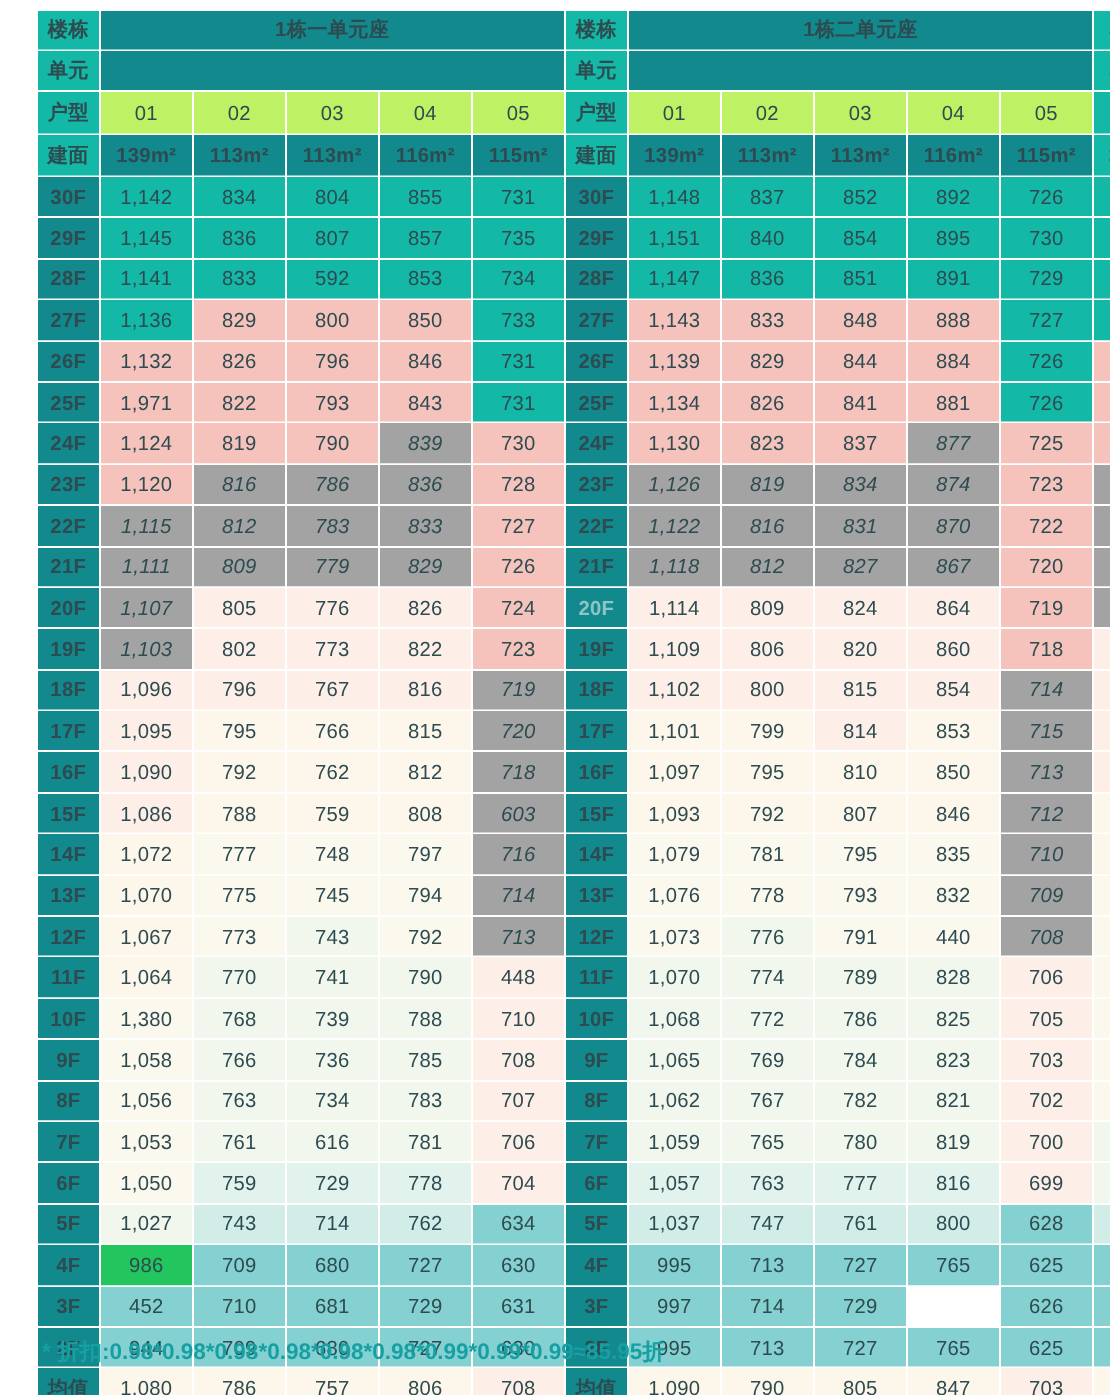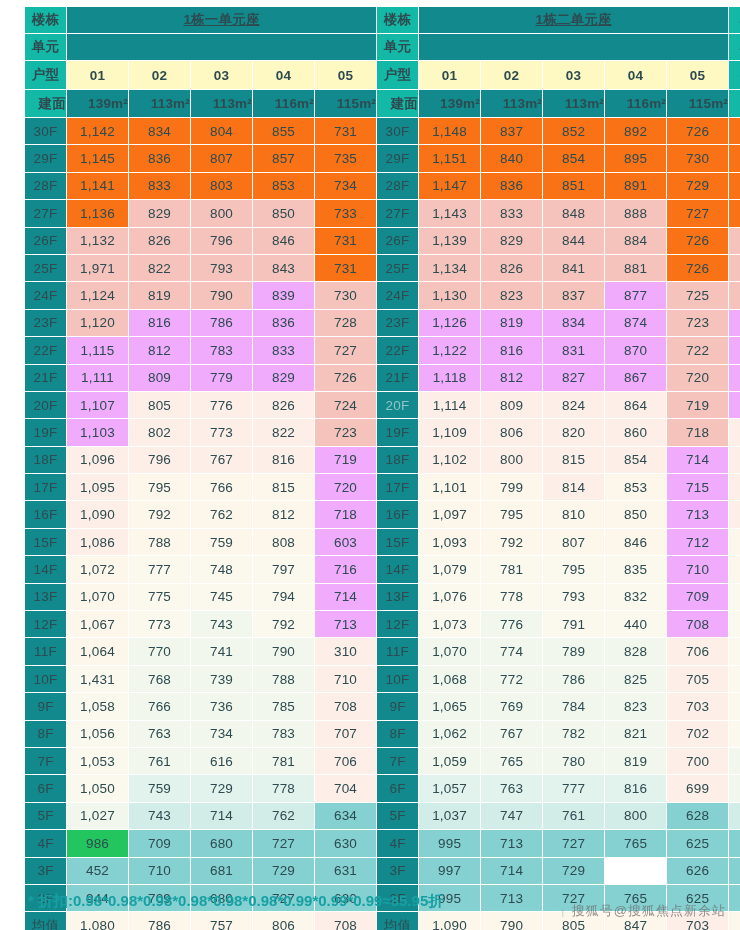--- a/index.html
+++ b/index.html
@@ -30,60 +30,59 @@
     white-space:nowrap;
     overflow:hidden;
     letter-spacing:0.2px;
   }
   .hd-title{
     background:#128a8d;
     color:#ffffff;
     font-weight:bold;
     font-size:17px;
     letter-spacing:1px;
-    text-decoration:underline;
   }
   .hd-sm{
     background:#14b8a6;
     color:#ffffff;
     font-weight:bold;
     font-size:13.5px;
   }
   .hd-num{
-    background:#fef9c3;
+    background:#bef264;
     color:#ffffff;
-    font-weight:bold;
+    font-weight:normal;
     font-size:16px;
     letter-spacing:1px;
   }
   .hd-area{
     background:#128a8d;
     color:#ffffff;
     font-weight:bold;
     font-size:12.5px;
   }
   .rowlbl{
     background:#128a8d;
     color:#ffffff;
-    font-weight:normal;
+    font-weight:bold;
     font-size:13px;
   }
   .rowlbl.dim{color:#8fc4c6;}
 
   
   tr.hrow1 td{height:26px;}
   tr.hrow2 td{height:26px;}
   tr.hrow3 td{height:28px;}
-  tr.hrow4 td{height:27px;text-align:right;}
+  tr.hrow4 td{height:27px;}
   tr.drow td{height:26.4px;}
 
   
-  .c-p3{background:#f97316;}   
+  .c-p3{background:#14b8a6;}   
   .c-p2{background:#f5c3bc;}
-  .c-p1{background:#f0abfc;}
+  .c-p1{background:#a3a3a3;font-style:italic;}
   .c-p0{background:#fdeee7;}
   .c-n1{background:#fdf6ea;}   
   .c-n0{background:#fbf8ee;}
   .c-g0{background:#f1f7ec;}
   .c-g1{background:#e2f2ec;}
   .c-g2{background:#d2ece8;}
   .c-g3{background:#22c55e;}
   .c-g5{background:#85d0d0;}
   .c-blank{background:#ffffff;}
 
@@ -213,21 +212,21 @@
           <td class="c-p3">840</td>
           <td class="c-p3">854</td>
           <td class="c-p3">895</td>
           <td class="c-p3">730</td>
           <td class="c-p3">885</td>
         </tr>
         <tr class="drow">
           <td class="rowlbl">28F</td>
           <td class="c-p3">1,141</td>
           <td class="c-p3">833</td>
-          <td class="c-p3">803</td>
+          <td class="c-p3">592</td>
           <td class="c-p3">853</td>
           <td class="c-p3">734</td>
           <td class="rowlbl">28F</td>
           <td class="c-p3">1,147</td>
           <td class="c-p3">836</td>
           <td class="c-p3">851</td>
           <td class="c-p3">891</td>
           <td class="c-p3">729</td>
           <td class="c-p3">882</td>
         </tr>
@@ -470,32 +469,32 @@
           <td class="c-n0">440</td>
           <td class="c-p1">708</td>
           <td class="c-n0">827</td>
         </tr>
         <tr class="drow">
           <td class="rowlbl">11F</td>
           <td class="c-n1">1,064</td>
           <td class="c-g0">770</td>
           <td class="c-g0">741</td>
           <td class="c-g0">790</td>
-          <td class="c-p0">310</td>
+          <td class="c-p0">448</td>
           <td class="rowlbl">11F</td>
           <td class="c-g0">1,070</td>
           <td class="c-g0">774</td>
           <td class="c-g0">789</td>
           <td class="c-g0">828</td>
           <td class="c-p0">706</td>
           <td class="c-n0">824</td>
         </tr>
         <tr class="drow">
           <td class="rowlbl">10F</td>
-          <td class="c-n0">1,431</td>
+          <td class="c-n0">1,380</td>
           <td class="c-g0">768</td>
           <td class="c-g0">739</td>
           <td class="c-g0">788</td>
           <td class="c-p0">710</td>
           <td class="rowlbl">10F</td>
           <td class="c-g0">1,068</td>
           <td class="c-g0">772</td>
           <td class="c-g0">786</td>
           <td class="c-g0">825</td>
           <td class="c-p0">705</td>
@@ -633,15 +632,14 @@
           <td class="c-n1">790</td>
           <td class="c-n1">805</td>
           <td class="c-n1">847</td>
           <td class="c-p0">703</td>
           <td class="c-n1">837</td>
         </tr>
       </tbody>
   </table>
 
   <div class="footer">* 折扣:0.98*0.98*0.98*0.98*0.98*0.98*0.99*0.99*0.99≈85.95折</div>
-  <div class="watermark"><span class="wm-ico">†</span><span>搜狐号@搜狐焦点新余站</span></div>
 
 </div>
 
 </body></html>

